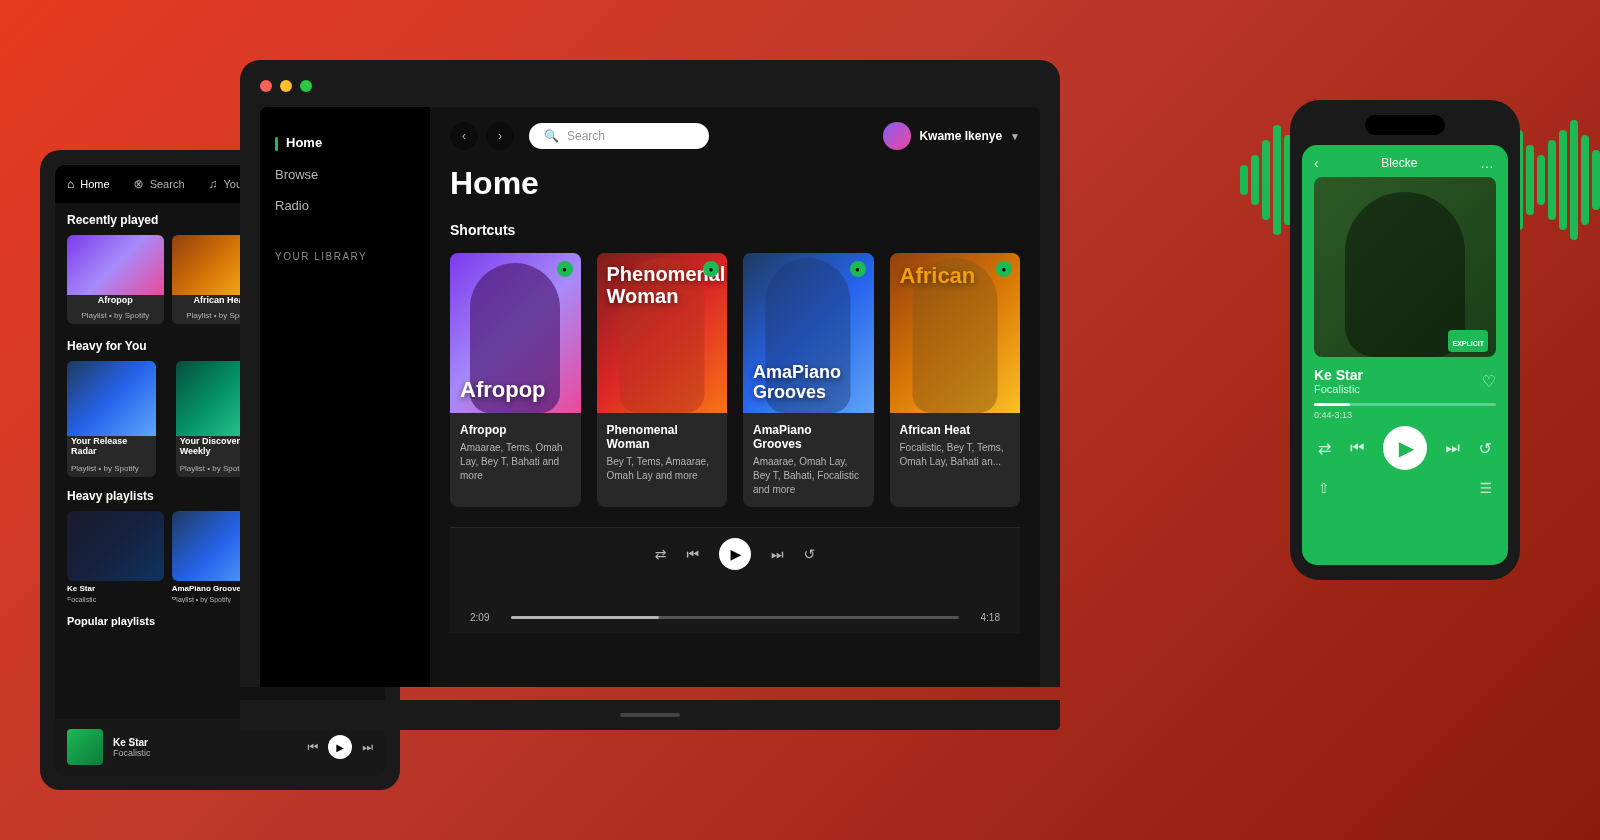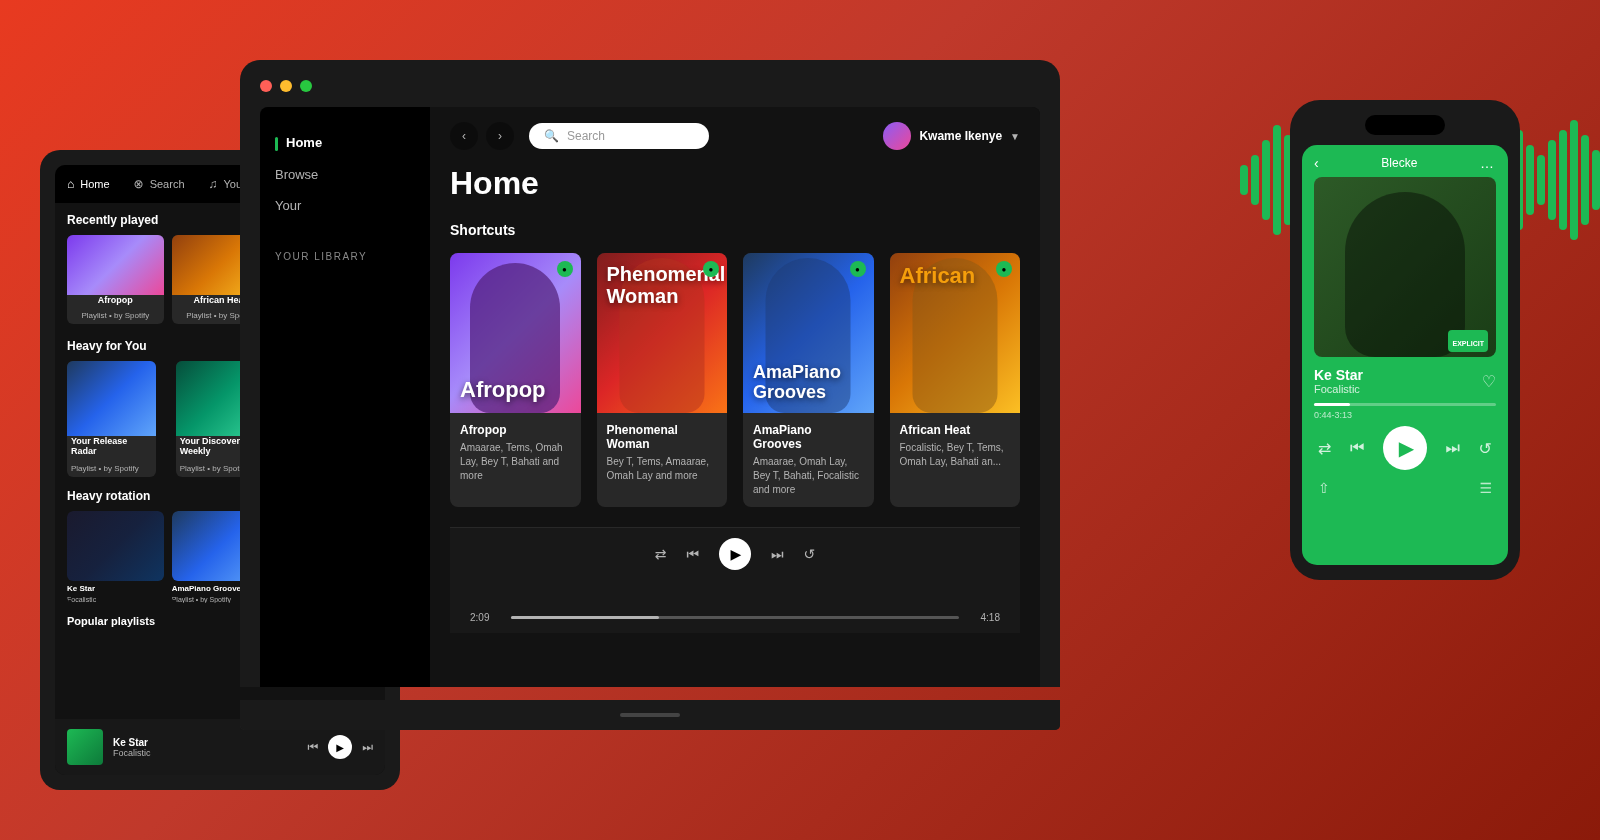--- a/index.html
+++ b/index.html
@@ -523,21 +523,21 @@
     <div class="dot dot-red"></div>
     <div class="dot dot-yellow"></div>
     <div class="dot dot-green"></div>
   </div>
   <div class="laptop-screen">
 
     <div class="sidebar">
       <div class="sidebar-nav">
         <div class="sidebar-nav-item active">Home</div>
         <div class="sidebar-nav-item">Browse</div>
-        <div class="sidebar-nav-item">Your</div>
+        <div class="sidebar-nav-item">Radio</div>
       </div>
       <div class="sidebar-section-title">YOUR LIBRARY</div>
     </div>
 
     <div class="main-content">
 
       <div class="top-bar">
         <div class="nav-arrows">
           <div class="nav-arrow">‹</div>
           <div class="nav-arrow">›</div>
@@ -722,21 +722,21 @@
           </div>
           <div class="tablet-large-card">
             <div class="tablet-large-card-img" style="background:linear-gradient(135deg,#4c1d95,#7c3aed,#a78bfa);"></div>
             <div class="tablet-large-card-title">Daily Mix 2</div>
             <div class="tablet-large-card-label">Playlist • by Spotify</div>
           </div>
         </div>
       </div>
 
       <div class="tablet-section">
-        <div class="tablet-section-title">Heavy rotation</div>
+        <div class="tablet-section-title">Heavy playlists</div>
         <div class="heavy-rotation-row">
           <div class="heavy-card">
             <div class="heavy-card-img" style="background:linear-gradient(135deg,#1a1a2e,#16213e,#0f3460);border-radius:6px;"></div>
             <div class="heavy-card-title">Ke Star</div>
             <div class="heavy-card-sub">Focalistic</div>
           </div>
           <div class="heavy-card">
             <div class="heavy-card-img" style="background:linear-gradient(135deg,#1e3a5f,#2563eb,#60a5fa);border-radius:6px;"></div>
             <div class="heavy-card-title">AmaPiano Grooves</div>
             <div class="heavy-card-sub">Playlist • by Spotify</div>

